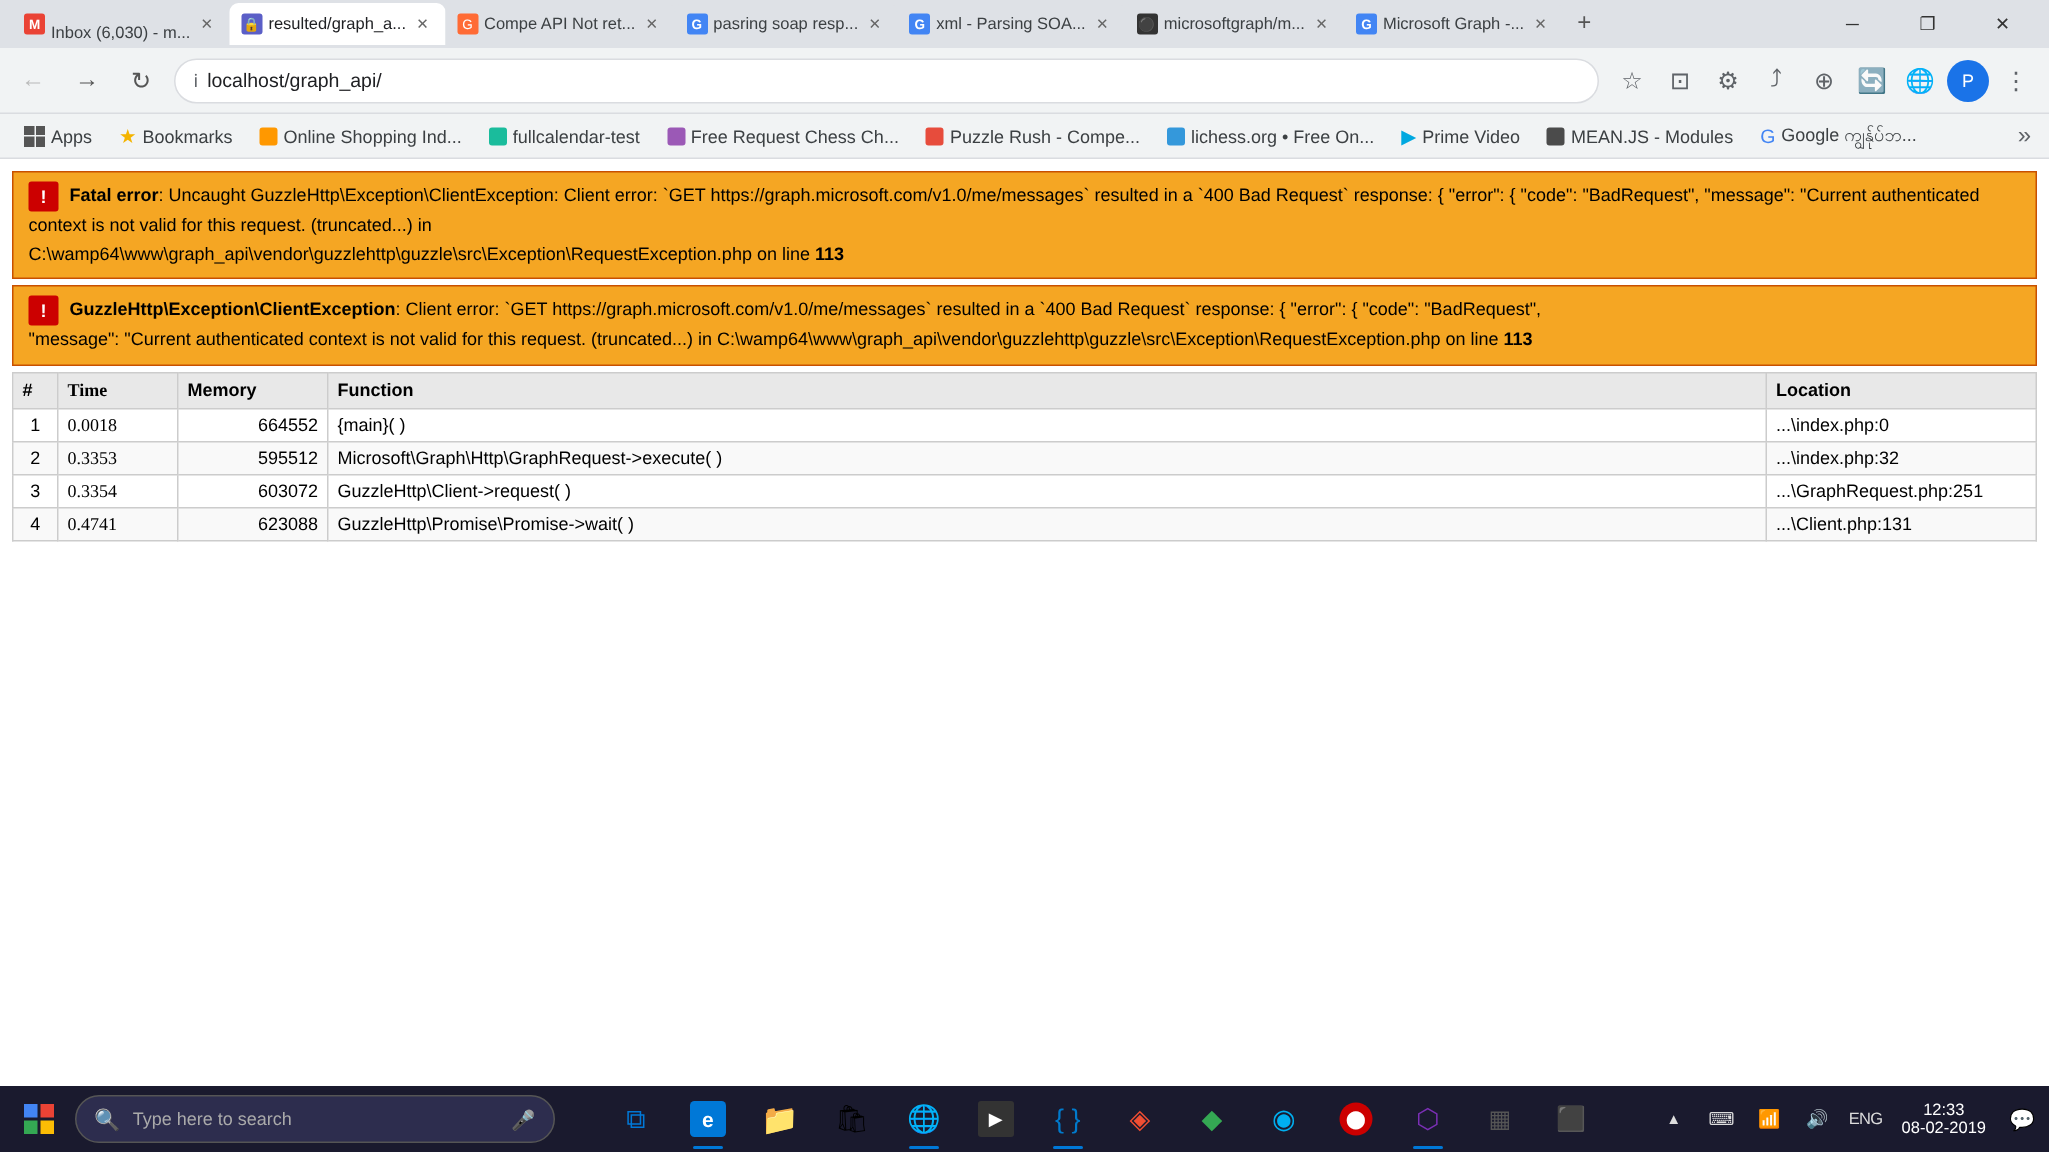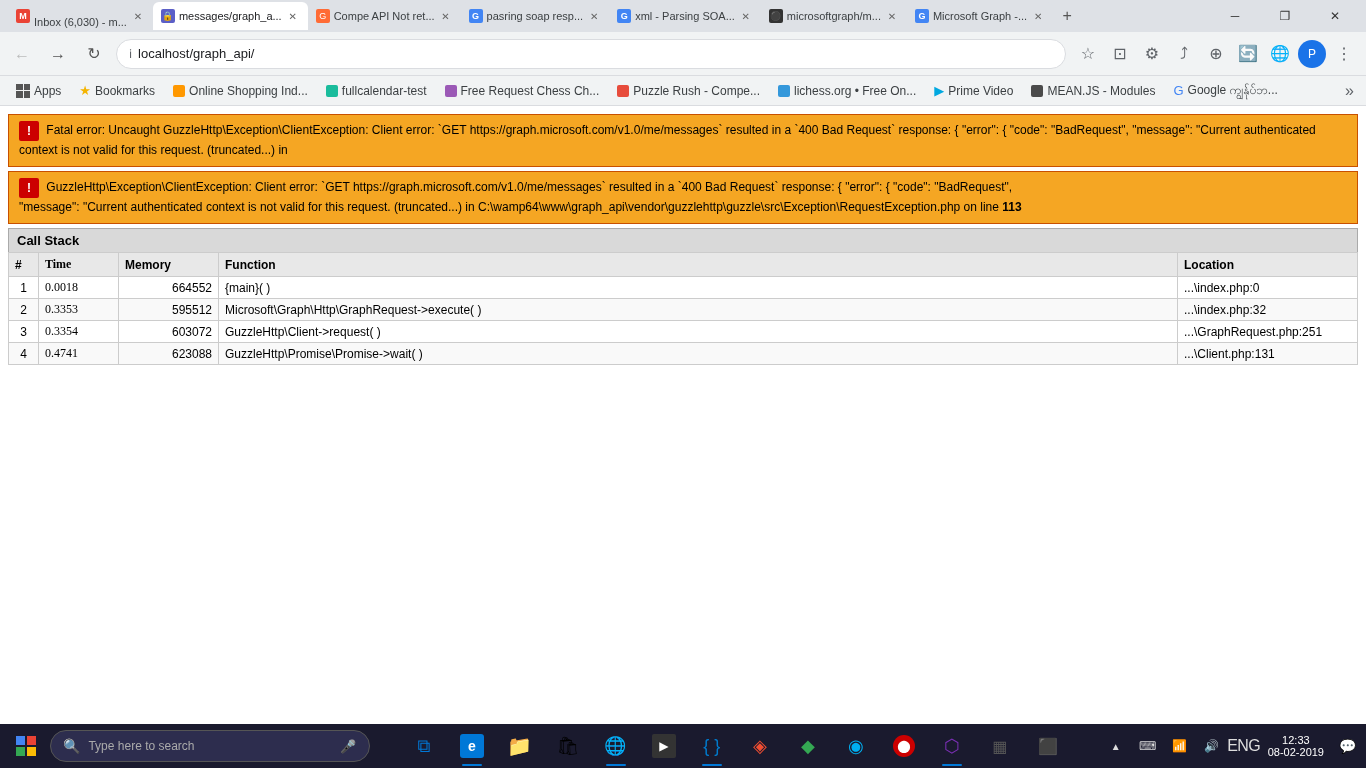--- a/index.html
+++ b/index.html
@@ -211,21 +211,21 @@
       font-size: 12px;
       width: 20px;
       height: 20px;
       border-radius: 2px;
       text-align: center;
       line-height: 20px;
       margin-right: 4px;
       vertical-align: middle;
     }
     .error-text {
-      font-weight: normal;
+      font-weight: bold;
     }
 
     
     .call-stack-header {
       background: #d9d9d9;
       font-weight: bold;
       font-size: 13px;
       padding: 4px 8px;
       border: 1px solid #aaa;
       border-bottom: none;
@@ -389,21 +389,21 @@
   <div style="display:flex;align-items:flex-end;gap:0;flex:1;">
 
     <div class="tab inactive" style="max-width:160px;">
       <div class="tab-icon" style="background:#EA4335;display:flex;align-items:center;justify-content:center;color:#fff;font-size:9px;font-weight:bold;">M</div>
       <span style="flex:1;overflow:hidden;text-overflow:ellipsis;font-size:11px;margin-top:12px;">Inbox (6,030) - m...</span>
       <div class="tab-close">✕</div>
     </div>
 
     <div class="tab active" style="max-width:160px;">
       <div class="tab-icon" style="background:#5b5fc7;display:flex;align-items:center;justify-content:center;color:#fff;font-size:9px;">🔒</div>
-      <span style="flex:1;overflow:hidden;text-overflow:ellipsis;font-size:11px;">messages/graph_a...</span>
+      <span style="flex:1;overflow:hidden;text-overflow:ellipsis;font-size:11px;">resulted/graph_a...</span>
       <div class="tab-close">✕</div>
     </div>
 
     <div class="tab inactive" style="max-width:155px;">
       <div class="tab-icon" style="background:#FF6B35;display:flex;align-items:center;justify-content:center;color:#fff;font-size:9px;">G</div>
       <span style="flex:1;overflow:hidden;text-overflow:ellipsis;font-size:11px;">Compe API Not ret...</span>
       <div class="tab-close">✕</div>
     </div>
 
     <div class="tab inactive" style="max-width:155px;">
@@ -508,29 +508,29 @@
     <span>Google ကျွန်ုပ်ဘ...</span>
   </div>
   <div class="bm-more">»</div>
 </div>
 
 <div class="page-content">
 
   <div class="error-fatal">
     <span class="error-icon">!</span>
     <span class="error-text">Fatal error</span><span>: Uncaught GuzzleHttp\Exception\ClientException: Client error: `GET https://graph.microsoft.com/v1.0/me/messages` resulted in a `400 Bad Request` response: { "error": { "code": "BadRequest", "message": "Current authenticated context is not valid for this request. (truncated...) in</span><br>
+    <span>C:\wamp64\www\graph_api\vendor\guzzlehttp\guzzle\src\Exception\RequestException.php on line <b>113</b></span>
   </div>
 
   <div class="error-exception">
     <span class="error-icon">!</span>
     <span class="error-text">GuzzleHttp\Exception\ClientException</span><span>: Client error: `GET https://graph.microsoft.com/v1.0/me/messages` resulted in a `400 Bad Request` response: { "error": { "code": "BadRequest",</span><br>
     <span>"message": "Current authenticated context is not valid for this request. (truncated...) in C:\wamp64\www\graph_api\vendor\guzzlehttp\guzzle\src\Exception\RequestException.php on line <b>113</b></span>
   </div>
 
-  <div class="call-stack-header">Call Stack</div>
   <table class="call-stack-table">
     <thead>
       <tr>
         <th class="num-col">#</th>
         <th class="time-col">Time</th>
         <th class="mem-col">Memory</th>
         <th class="func-col">Function</th>
         <th class="loc-col">Location</th>
       </tr>
     </thead>
@@ -645,20 +645,20 @@
     <div class="taskbar-app">
       <div class="taskbar-app-icon" style="color:#0078d7;font-size:16px;">⬛</div>
     </div>
   </div>
 
   <div class="taskbar-right">
     <div class="sys-icon" style="font-size:10px;">▲</div>
     <div class="sys-icon" style="font-size:12px;">⌨</div>
     <div class="sys-icon" style="font-size:12px;">📶</div>
     <div class="sys-icon" style="font-size:12px;">🔊</div>
-    <div class="sys-icon" style="font-size:16px;letter-spacing:-0.5px;">ENG</div>
+    <div class="sys-icon" style="font-size:11px;letter-spacing:-0.5px;">ENG</div>
     <div class="datetime">
       <span>12:33</span>
       <span>08-02-2019</span>
     </div>
     <div class="notification-btn">💬</div>
   </div>
 </div>
 
 </body></html>

